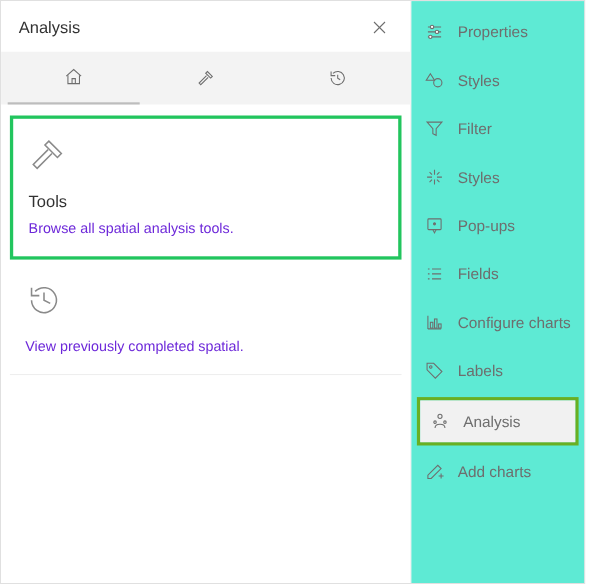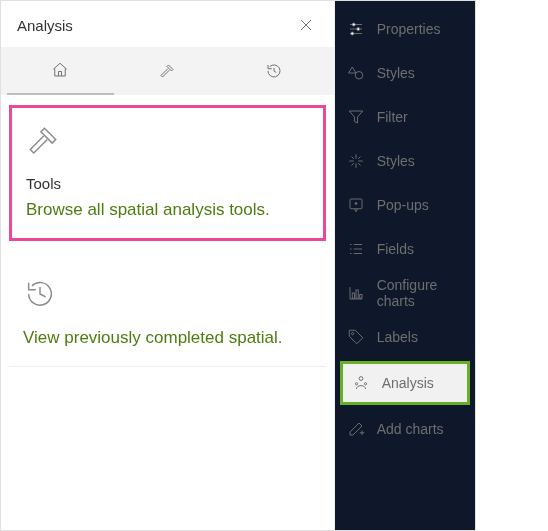--- a/index.html
+++ b/index.html
@@ -7,21 +7,21 @@
     font-family: -apple-system, BlinkMacSystemFont, "Segoe UI", Avenir, Arial, sans-serif;
     font-size: 14px;
     color: #323232;
     background: #fff;
     width: 548px;
     height: 531px;
     overflow: hidden;
   }
   .app {
     display: flex;
-    width: 476px;
+    width: 532px;
     height: 531px;
     border: 1px solid #e0e0e0;
   }
   .panel-left {
     width: 385px;
     border-right: 1px solid #eee;
     display: flex;
     flex-direction: column;
     background: #fff;
   }
@@ -62,41 +62,41 @@
     border-bottom: 2px solid #bdbdbd;
   }
   .cards {
     padding: 0 8px;
   }
   .card {
     padding: 16px 14px 18px 14px;
     border-bottom: 1px solid #eee;
   }
   .card.highlight {
-    border: 3px solid #ec4899;
+    border: 3px solid #22c55e;
     margin-top: 10px;
-    margin-bottom: 20px;
+    margin-bottom: 4px;
   }
   .card-icon {
     color: #8a8a8a;
     margin-bottom: 14px;
   }
   .card-title {
     font-size: 15px;
     color: #323232;
     margin-bottom: 8px;
   }
   .card-desc {
-    font-size: 17px;
-    color: #4d7c0f;
+    font-size: 13px;
+    color: #6d28d9;
   }
   
   .panel-right {
     width: 162px;
-    background: #0f172a;
+    background: #5eead4;
     padding-top: 6px;
   }
   .rail-item {
     display: flex;
     align-items: center;
     gap: 12px;
     height: 44px;
     padding: 0 12px;
     color: #6e6e6e;
     font-size: 14px;

